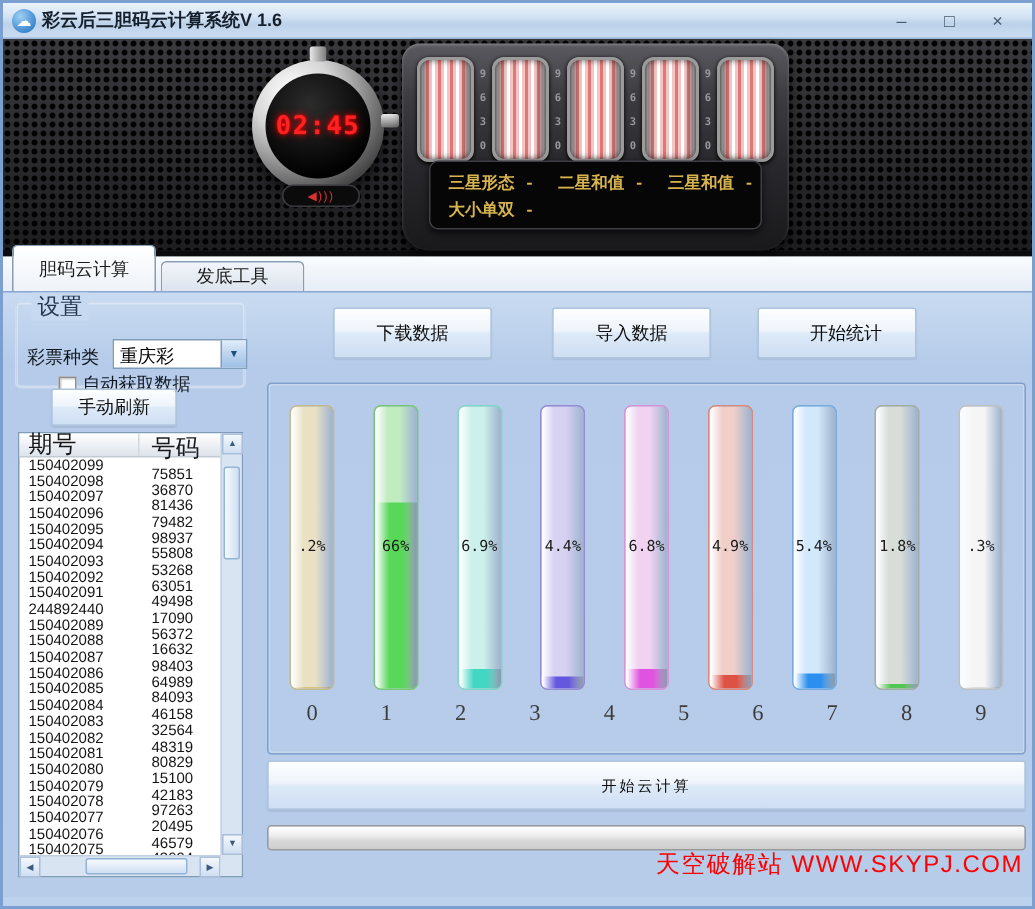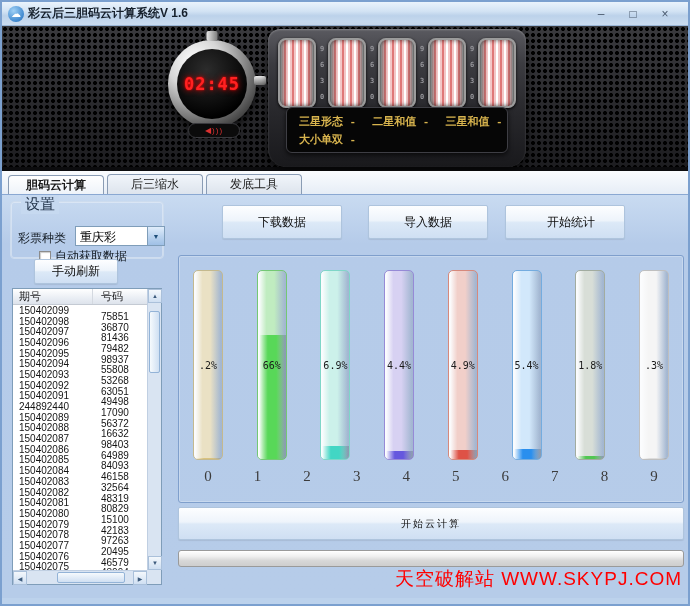--- a/index.html
+++ b/index.html
@@ -60,21 +60,21 @@
     box-shadow: 0 2px 5px rgba(0,0,0,.7); color: #d8b44e; font-weight: 700; font-size: 11px; }
   .infoline { display: flex; gap: 16px; padding: 6px 12px 0; white-space: nowrap; font-family: Liberation Mono, monospace; }
   .infoline.second { padding-top: 3px; }
 
   
   .tabbar { position: absolute; left: 0; top: 169px; width: 686px; height: 23px;
     background: linear-gradient(180deg,#fafcfe,#e6edf6); display: flex; align-items: flex-end; padding-left: 6px; }
   .tab { height: 20px; width: 96px; margin-right: 3px; border: 1px solid #8a9cb4; border-bottom: none;
     border-radius: 4px 4px 0 0; background: linear-gradient(180deg,#f1f5fa,#dde4ed);
     display: flex; align-items: center; justify-content: center; font-size: 12px; color: #1a1a1a; }
-  .tab.active { height: 19px; background: linear-gradient(180deg,#ffffff,#eef3f9); font-weight: 700; }
+  .tab.active { height: 31px; background: linear-gradient(180deg,#ffffff,#eef3f9); font-weight: 400; }
 
   
   .content { position: absolute; left: 0; top: 192px; width: 686px; height: 404px;
     background: linear-gradient(180deg,#c9dbf1 0%,#b5cbe9 12%,#b6cce9 100%); border-top: 1px solid #8aa8d2; }
   .bottomstrip { position: absolute; left: 0; top: 596px; width: 686px; height: 6px; background: #bcd2ec; }
 
   .groupbox { position: absolute; left: 8px; top: 6px; width: 154px; height: 58px;
     border: 1px solid #cddcee; border-radius: 4px; box-shadow: inset 0 0 0 1px rgba(255,255,255,.35); }
   .groupbox-label { position: absolute; left: 10px; top: -7px; padding: 0 4px; font-size: 15px; color: #24364c;
     background: #c6d9f0; }
@@ -87,29 +87,29 @@
     display: flex; align-items: center; justify-content: center; font-size: 7px; color: #1f4e79; }
   .checkrow { position: absolute; left: 28px; top: 46px; display: flex; align-items: center; gap: 4px; text-align: right; }
   .checkbox { width: 12px; height: 12px; background: #fff; border: 1px solid #8c8c8c; box-shadow: inset 1px 1px 1px #ccc; }
   .checklabel { font-size: 12px; color: #101820; }
 
   .btn { border: 1px solid #aec4dd; border-radius: 2px;
     background: linear-gradient(180deg,#fdfeff 0%,#eef4fb 45%,#dcE9f7 52%,#cfdff3 100%);
     display: flex; align-items: center; justify-content: center; font-size: 12px; color: #0c0c0c;
     box-shadow: 0 1px 1px rgba(0,0,0,.08); cursor: default; }
   .refresh-btn { position: absolute; left: 32px; top: 64px; width: 84px; height: 25px; }
-  .action-btn { position: absolute; top: 10px; width: 120px; height: 34px; }
+  .action-btn { position: absolute; top: 10px; width: 106px; height: 34px; }
   .cloud-btn { position: absolute; left: 176px; top: 312px; width: 506px; height: 33px; font-size: 10px; letter-spacing: 2px; }
 
   
   .listbox { position: absolute; left: 10px; top: 93px; width: 150px; height: 297px;
     background: #fff; border: 1px solid #7f9db9; }
   .list-header { position: absolute; left: 0; top: 0; right: 14px; height: 16px;
     background: linear-gradient(180deg,#ffffff,#eaeef4 60%,#dde3eb); border-bottom: 1px solid #c4cad3;
-    display: flex; font-size: 11px; color: #18181a; align-items: flex-start; }
+    display: flex; font-size: 16px; color: #18181a; align-items: flex-start; }
   .hc1 { width: 80px; padding-left: 6px; border-right: 1px solid #d4d9e0; height: 100%; display: flex; align-items: center; }
   .hc2 { flex: 1; padding-left: 8px; }
   .list-rows { position: absolute; left: 0; top: 16px; right: 14px; bottom: 14px; overflow: hidden; }
   .hrow { display: flex; height: 10.7px; align-items: center; font-size: 10px; color: #141414; }
   .rc1 { width: 80px; padding-left: 6px; }
   .rc2 { flex: 1; padding-left: 8px; margin-top: 12px; }
   .vscroll { position: absolute; right: 0; top: 0; bottom: 14px; width: 14px; background: #d9e4f2; border-left: 1px solid #c0cfe2; }
   .hscroll { position: absolute; left: 0; bottom: 0; right: 14px; height: 14px; background: #d9e4f2; border-top: 1px solid #c0cfe2; display: flex; }
   .sbtn { width: 14px; height: 14px; background: linear-gradient(180deg,#f4f8fc,#cfdff2); border: 1px solid #aac0da;
     display: flex; align-items: center; justify-content: center; font-size: 6px; color: #3c5a7c; }
@@ -132,21 +132,21 @@
     background: linear-gradient(90deg, rgba(255,255,255,.55) 4%, var(--fill) 35%, var(--fill) 65%, rgba(0,0,0,.15) 96%); }
   .tube-pct { position: absolute; left: 0; right: 0; top: 50%; transform: translateY(-50%);
     text-align: center; font: 10px "DejaVu Sans Mono", monospace; color: #1b1b1b; }
   .tube-labels { position: absolute; left: 14px; right: 14px; top: 212px; display: flex; justify-content: space-between; }
   .tube-digit { width: 30px; text-align: center; font: 15px "Liberation Serif", serif; color: #3c3c3c; }
 
   .progress { position: absolute; left: 176px; top: 355px; width: 506px; height: 17px;
     border: 1px solid #9a9a9a; border-radius: 3px;
     background: linear-gradient(180deg,#ffffff 0%,#f0f0f0 35%,#d7d7d7 65%,#cecece 100%);
     box-shadow: inset 0 1px 0 #fff; }
-  .watermark { position: absolute; right: 6px; top: 371px; font-size: 19px; color: #ff0000; letter-spacing: 1px; margin-left: 24px; }
+  .watermark { position: absolute; right: 6px; top: 371px; font-size: 16px; color: #ff0000; letter-spacing: 1px; margin-left: 24px; }
 </style>
 </head>
 <body>
 
 <div class="window">
 
   <div class="titlebar">
     <div class="app-icon">
         <span>☁</span>
       </div>
@@ -209,21 +209,20 @@
           </div>
         <div class="infoline second" id="stats-line2">
             <span>大小单双 -</span>
           </div>
       </div>
     </div>
   </div>
 
   <div class="tabbar" id="tabbar">
       <div class="tab active">胆码云计算</div>
-      <div class="tab">后三缩水</div>
       <div class="tab">发底工具</div>
     </div>
 
   <div class="content">
 
     <div class="groupbox">
       <div class="groupbox-label">设置</div>
       <div class="field-label">彩票种类</div>
       <div class="combo">
         <div class="combo-text">重庆彩</div>
@@ -381,20 +380,24 @@
             <div class="tube-fill" style="height: 66%;"></div>
             <div class="tube-pct">66%</div>
           </div>
           <div class="tube" style="--body: #ccf1ea; --bc: #7fd6c8; --fill: #42d6c4;">
             <div class="tube-fill" style="height: 6.9%;"></div>
             <div class="tube-pct">6.9%</div>
           </div>
           <div class="tube" style="--body: #d7d1f2; --bc: #968ad6; --fill: #6557de;">
             <div class="tube-fill" style="height: 4.4%;"></div>
             <div class="tube-pct">4.4%</div>
+          </div>
+          <div class="tube" style="--body: #f1d3f1; --bc: #d693d6; --fill: #e052e0;">
+            <div class="tube-fill" style="height: 6.8%;"></div>
+            <div class="tube-pct">6.8%</div>
           </div>
           <div class="tube" style="--body: #f1cfc9; --bc: #d6897c; --fill: #de5246;">
             <div class="tube-fill" style="height: 4.9%;"></div>
             <div class="tube-pct">4.9%</div>
           </div>
           <div class="tube" style="--body: #d2e8fb; --bc: #74acdf; --fill: #2a8fee;">
             <div class="tube-fill" style="height: 5.4%;"></div>
             <div class="tube-pct">5.4%</div>
           </div>
           <div class="tube" style="--body: #d8ded7; --bc: #a2aca0; --fill: #52c652;">

